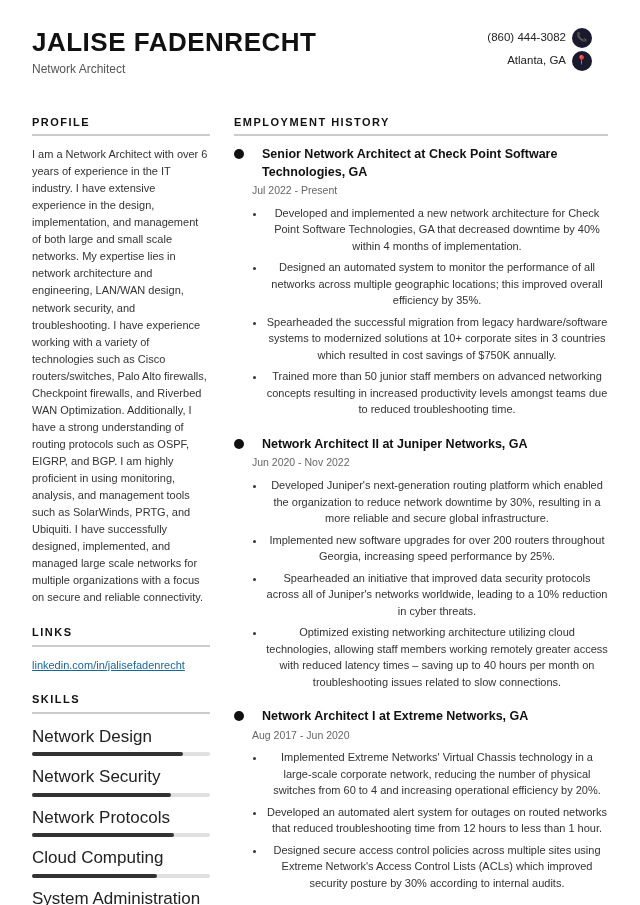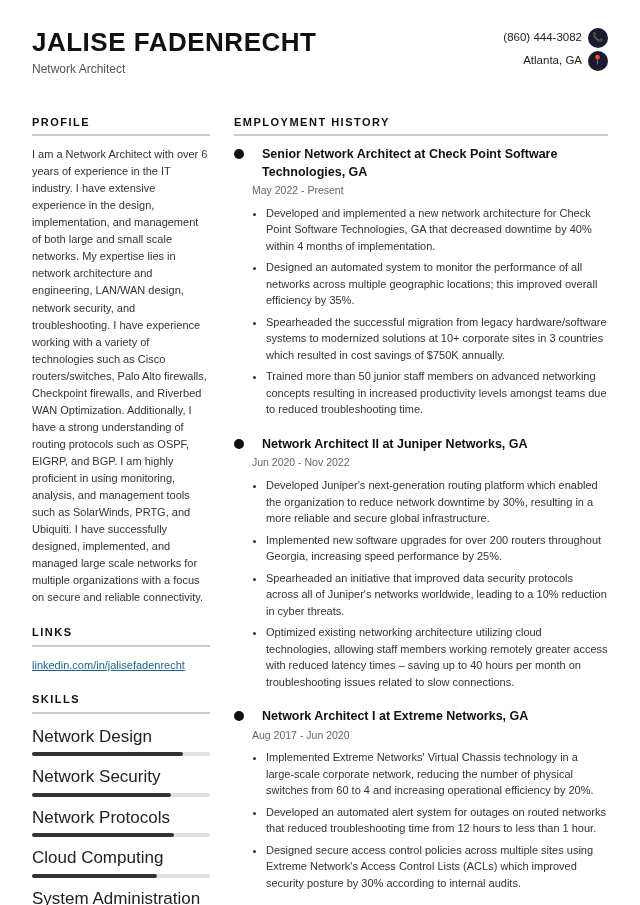--- a/index.html
+++ b/index.html
@@ -17,21 +17,21 @@
       width: 640px;
       min-height: 905px;
       background: #fff;
       display: flex;
       flex-direction: column;
     }
 
     
     .header {
       background: #fff;
-      padding: 28px 32px 18px 32px;
+      padding: 28px 48px 18px 32px;
       display: flex;
       justify-content: space-between;
       align-items: flex-start;
       border-bottom: none;
     }
     .header-left {}
     .header-name {
       font-size: 26px;
       font-weight: 900;
       color: #111;
@@ -159,20 +159,21 @@
     }
     .job-dates {
       font-size: 10.5px;
       color: #666;
       margin-left: 18px;
       margin-bottom: 6px;
     }
     .job-bullets {
       margin-left: 18px;
       padding-left: 14px;
+      text-align: center;
     }
     .job-bullets li {
       font-size: 11px;
       color: #333;
       margin-bottom: 5px;
       line-height: 1.5;
     }
 
     
     .edu-section {
@@ -247,21 +248,21 @@
 
     <div class="right-col">
 
       <div class="section-heading">EMPLOYMENT HISTORY</div>
       <div id="jobs-container">
           <div class="job-entry">
       <div class="job-title-line">
         <div class="job-dot"></div>
         <div class="job-title">Senior Network Architect at Check Point Software Technologies, GA</div>
       </div>
-      <div class="job-dates">May 2022 - Present</div>
+      <div class="job-dates">Jul 2022 - Present</div>
       <ul class="job-bullets">
         <li>Developed and implemented a new network architecture for Check Point Software Technologies, GA that decreased downtime by 40% within 4 months of implementation.</li>
               <li>Designed an automated system to monitor the performance of all networks across multiple geographic locations; this improved overall efficiency by 35%.</li>
               <li>Spearheaded the successful migration from legacy hardware/software systems to modernized solutions at 10+ corporate sites in 3 countries which resulted in cost savings of $750K annually.</li>
               <li>Trained more than 50 junior staff members on advanced networking concepts resulting in increased productivity levels amongst teams due to reduced troubleshooting time.</li>
       </ul>
     </div>
           <div class="job-entry">
       <div class="job-title-line">
         <div class="job-dot"></div>

